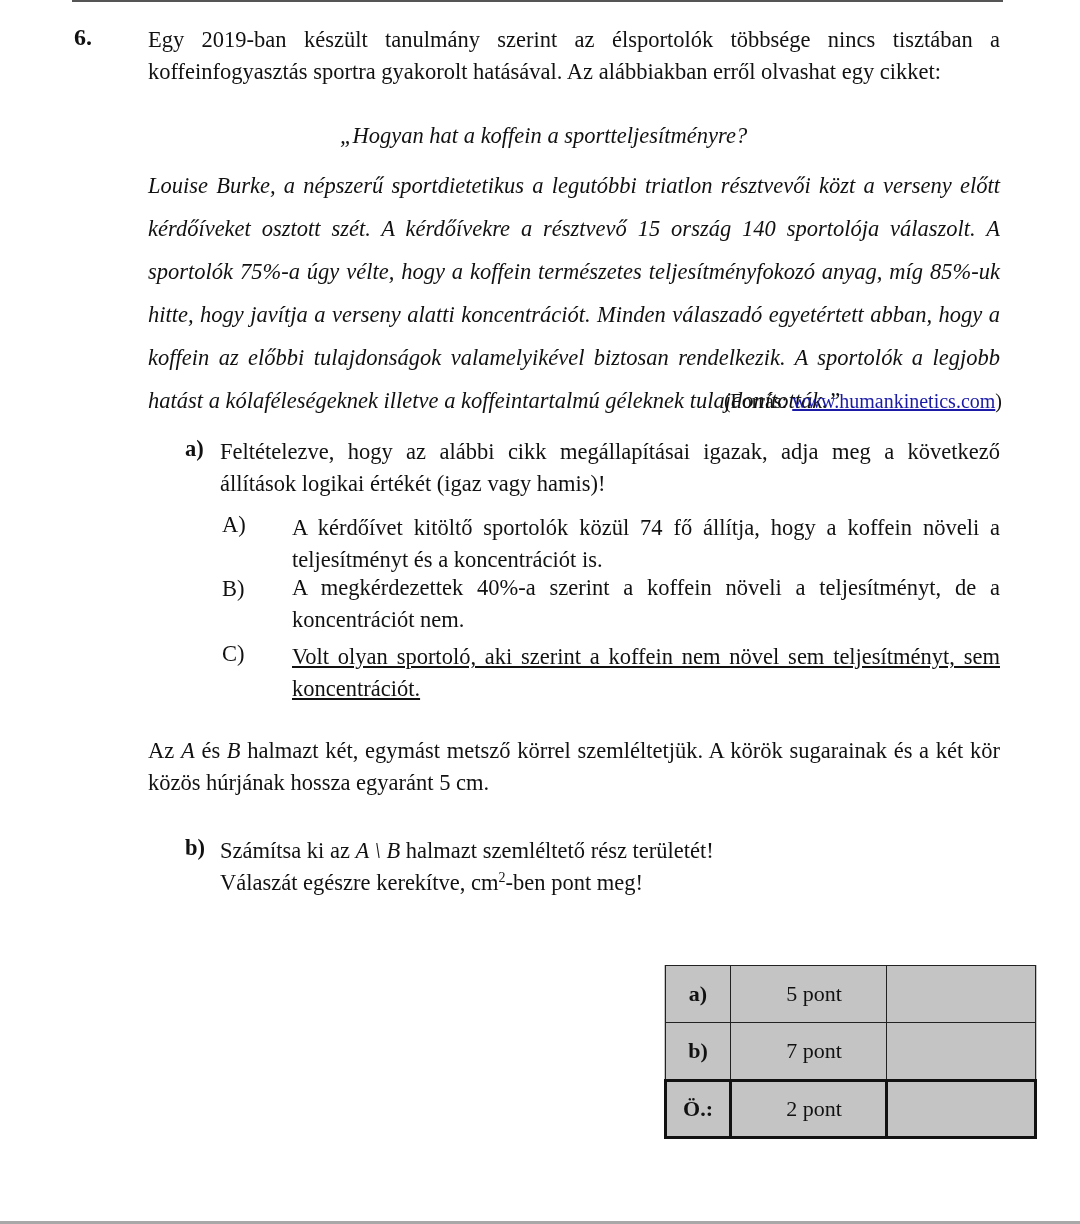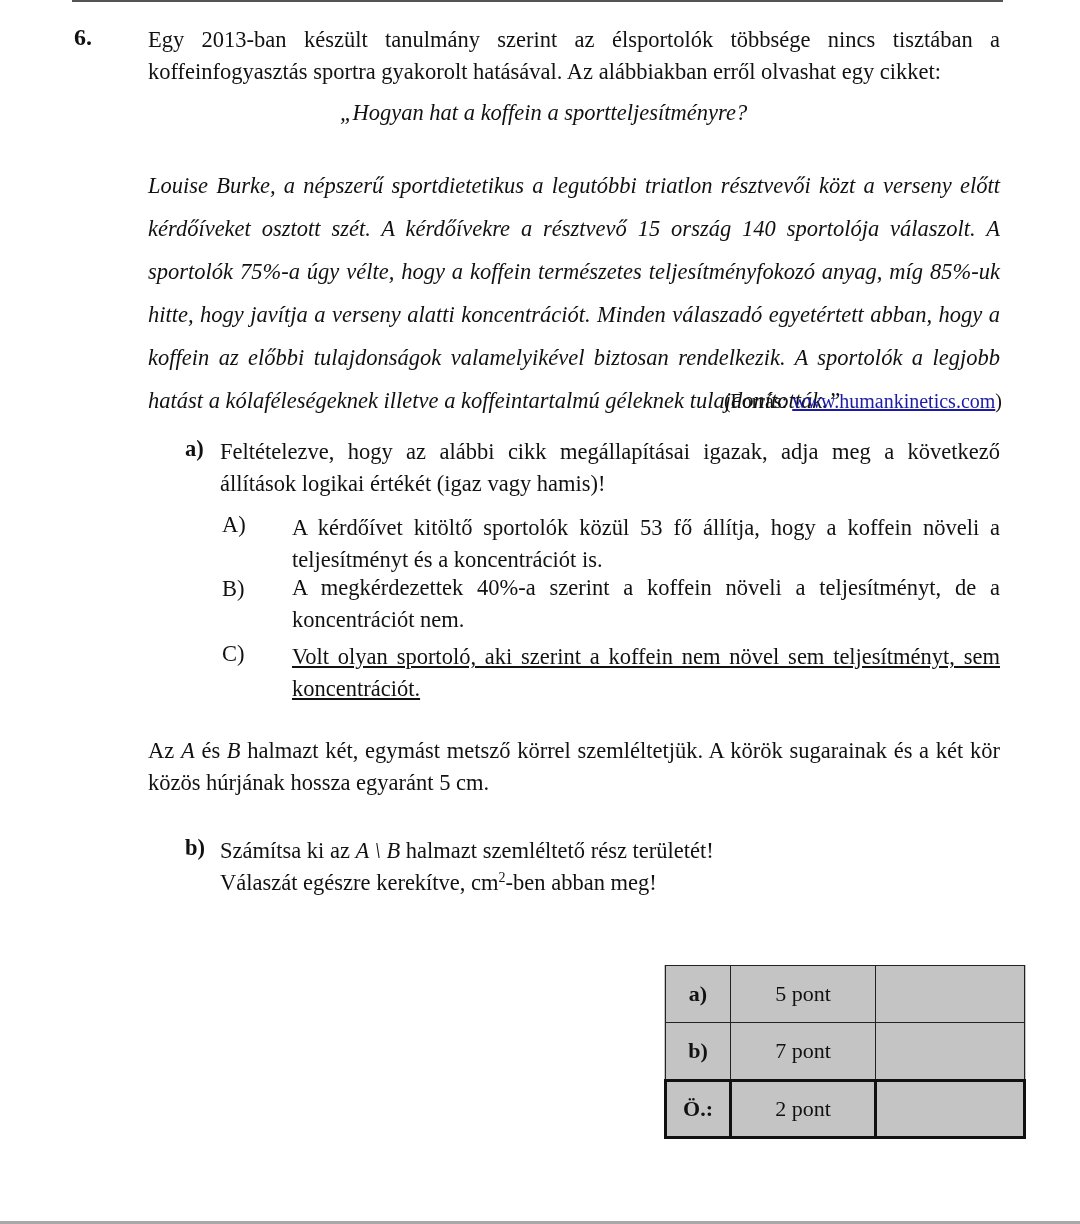--- a/index.html
+++ b/index.html
@@ -43,21 +43,21 @@
       position: absolute;
       text-align: justify;
       text-align-last: left;
       line-height: 32px;
       margin: 0;
     }
     .intro { left: 148px; top: 24px; width: 852px; }
     .quote-title {
       position: absolute;
       left: 340px;
-      top: 100px;
+      top: 123px;
       font-style: italic;
       font-size: 22.5px;
     }
     .quote-body {
       left: 148px;
       top: 164px;
       width: 852px;
       font-style: italic;
       line-height: 43px;
     }
@@ -97,58 +97,58 @@
       background: #c4c4c4;
     }
     .score-table td {
       border: 1.5px solid #222222;
       height: 56px;
       padding: 0;
       text-align: center;
       font-size: 22px;
     }
     .score-table td.c1 { width: 62px; font-weight: bold; }
-    .score-table td.c2 { width: 142px; }
+    .score-table td.c2 { width: 142px; padding-left: 11px; }
     .score-table td.c3 { width: 146px; }
     .score-table tr.total td {
       border: 3.5px solid #111111;
       height: 54px;
     }
   </style>
 </head>
 <body>
 
 <div class="top-rule"></div>
 
 <div class="task-number">6.</div>
-<p class="para intro">Egy 2013-ban készült tanulmány szerint az élsportolók többsége nincs tisztában a koffeinfogyasztás sportra gyakorolt hatásával. Az alábbiakban erről olvashat egy cikket:</p>
+<p class="para intro">Egy 2019-ban készült tanulmány szerint az élsportolók többsége nincs tisztában a koffeinfogyasztás sportra gyakorolt hatásával. Az alábbiakban erről olvashat egy cikket:</p>
 
 <div class="quote-title">„Hogyan hat a koffein a sportteljesítményre?</div>
 <p class="para quote-body">Louise Burke, a népszerű sportdietetikus a legutóbbi triatlon résztvevői közt a verseny előtt kérdőíveket osztott szét. A kérdőívekre a résztvevő 15 ország 140 sportolója válaszolt. A sportolók 75%-a úgy vélte, hogy a koffein természetes teljesítményfokozó anyag, míg 85%-uk hitte, hogy javítja a verseny alatti koncentrációt. Minden válaszadó egyetértett abban, hogy a koffein az előbbi tulajdonságok valamelyikével biztosan rendelkezik. A sportolók a legjobb hatást a kólaféleségeknek illetve a koffeintartalmú géleknek tulajdonították.”</p>
 
 <div class="source">
   <span>(Forrás: </span><a>www.humankinetics.com</a><span>)</span>
 </div>
 
 <div class="part-label part-a-label">a)</div>
 <p class="para part-a-text">Feltételezve, hogy az alábbi cikk megállapításai igazak, adja meg a következő állítások logikai értékét (igaz vagy hamis)!</p>
 
 <div class="stmt-label stmt-a-label">A)</div>
-<p class="para stmt-text stmt-a-text">A kérdőívet kitöltő sportolók közül 53 fő állítja, hogy a koffein növeli a teljesítményt és a koncentrációt is.</p>
+<p class="para stmt-text stmt-a-text">A kérdőívet kitöltő sportolók közül 74 fő állítja, hogy a koffein növeli a teljesítményt és a koncentrációt is.</p>
 
 <div class="stmt-label stmt-b-label">B)</div>
 <p class="para stmt-text stmt-b-text">A megkérdezettek 40%-a szerint a koffein növeli a teljesítményt, de a koncentrációt nem.</p>
 
 <div class="stmt-label stmt-c-label">C)</div>
 <p class="para stmt-text stmt-c-text">Volt olyan sportoló, aki szerint a koffein nem növel sem teljesítményt, sem koncentrációt.</p>
 
 <p class="para sets-text"><span>Az </span><i>A</i><span> és </span><i>B</i><span> halmazt két, egymást metsző körrel szemléltetjük. A körök sugarainak és a két kör közös húrjának hossza egyaránt 5 cm.</span></p>
 
 <div class="part-label part-b-label">b)</div>
-<p class="para part-b-text"><span>Számítsa ki az </span><i>A \ B</i><span> halmazt szemléltető rész területét!</span><br><span>Válaszát egészre kerekítve, cm</span><sup>2</sup><span>-ben abban meg!</span></p>
+<p class="para part-b-text"><span>Számítsa ki az </span><i>A \ B</i><span> halmazt szemléltető rész területét!</span><br><span>Válaszát egészre kerekítve, cm</span><sup>2</sup><span>-ben pont meg!</span></p>
 
 <table class="score-table">
   <tbody>
       <tr>
     <td class="c1">a)</td>
     <td class="c2">5 pont</td>
     <td class="c3"></td>
   </tr>
   <tr>
     <td class="c1">b)</td>

